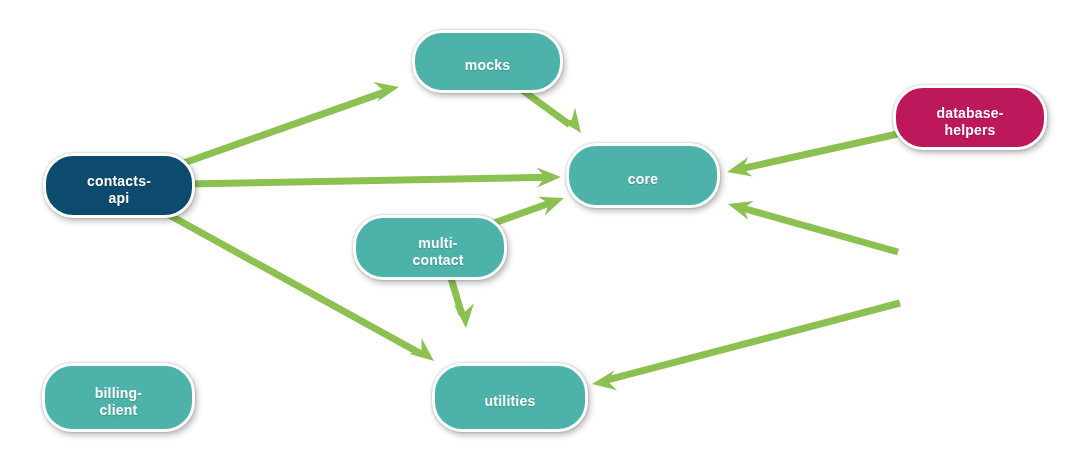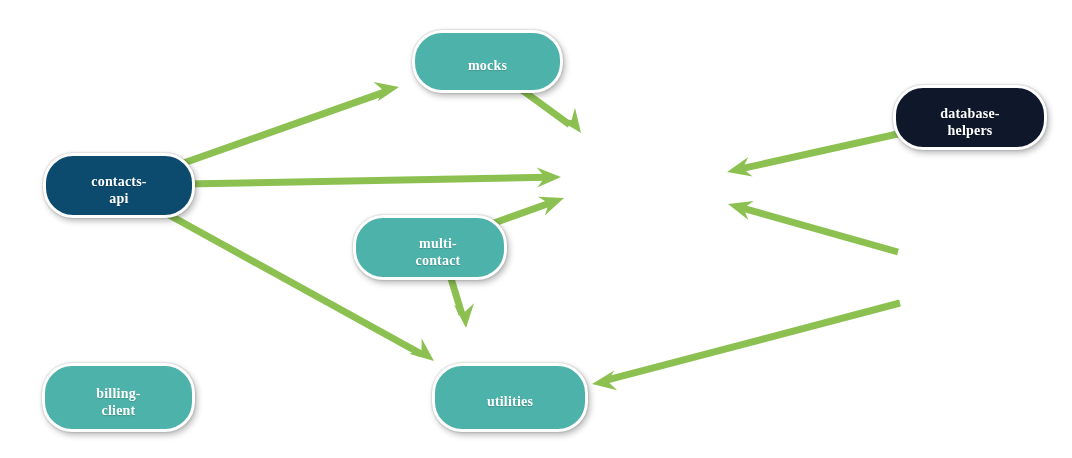--- a/index.html
+++ b/index.html
@@ -3,21 +3,21 @@
 <meta charset="utf-8">
 <style>
   html, body {
     margin: 0;
     padding: 0;
     background: #FFFFFF;
   }
   .stage {
     position: relative;
     overflow: hidden;
-    font-family: Liberation Serif, serif;
+    font-family: Liberation Sans, sans-serif;
     border-radius: 19px;
   }
   .stage svg {
     position: absolute;
     left: 0;
     top: 0;
     display: block;
   }
   .node {
     position: absolute;
@@ -67,21 +67,24 @@
       <line x1="900" y1="303" x2="605.5396127759894" y2="380.43925767904176" stroke="#8CC152" stroke-width="7"></line>
       <polygon points="592.0,384.0 617.2,390.2 607.8,381.6 614.2,370.5" fill="#8CC152"></polygon>
     </svg>
 <div class="node" style="left: 412px; top: 30px; width: 151px; height: 63px; background: rgb(77, 178, 169); border-color: rgb(255, 255, 255);">
       <span class="node-label" style="color: rgb(255, 255, 255);">mocks</span>
     </div>
     <div class="node" style="left: 43px; top: 153px; width: 152px; height: 65px; background: #0c4a6e; border-color: rgb(255, 255, 255);">
       <span class="node-label" style="color: rgb(255, 255, 255);">contacts-
 api</span>
     </div>
-    <div class="node" style="left: 893px; top: 85px; width: 154px; height: 65px; background: #0f172a; border-color: rgb(255, 255, 255);">
+    <div class="node" style="left: 566px; top: 143px; width: 154px; height: 65px; background: rgb(77, 178, 169); border-color: rgb(255, 255, 255);">
+      <span class="node-label" style="color: rgb(255, 255, 255);">core</span>
+    </div>
+    <div class="node" style="left: 893px; top: 85px; width: 154px; height: 65px; background: #be185d; border-color: rgb(255, 255, 255);">
       <span class="node-label" style="color: rgb(255, 255, 255);">database-
 helpers</span>
     </div>
     <div class="node" style="left: 353px; top: 215px; width: 154px; height: 65px; background: rgb(77, 178, 169); border-color: rgb(255, 255, 255);">
       <span class="node-label" style="color: rgb(255, 255, 255); margin-left: 16px;">multi-
 contact</span>
     </div>
     <div class="node" style="left: 432px; top: 363px; width: 156px; height: 69px; background: rgb(77, 178, 169); border-color: rgb(255, 255, 255);">
       <span class="node-label" style="color: rgb(255, 255, 255);">utilities</span>
     </div>

